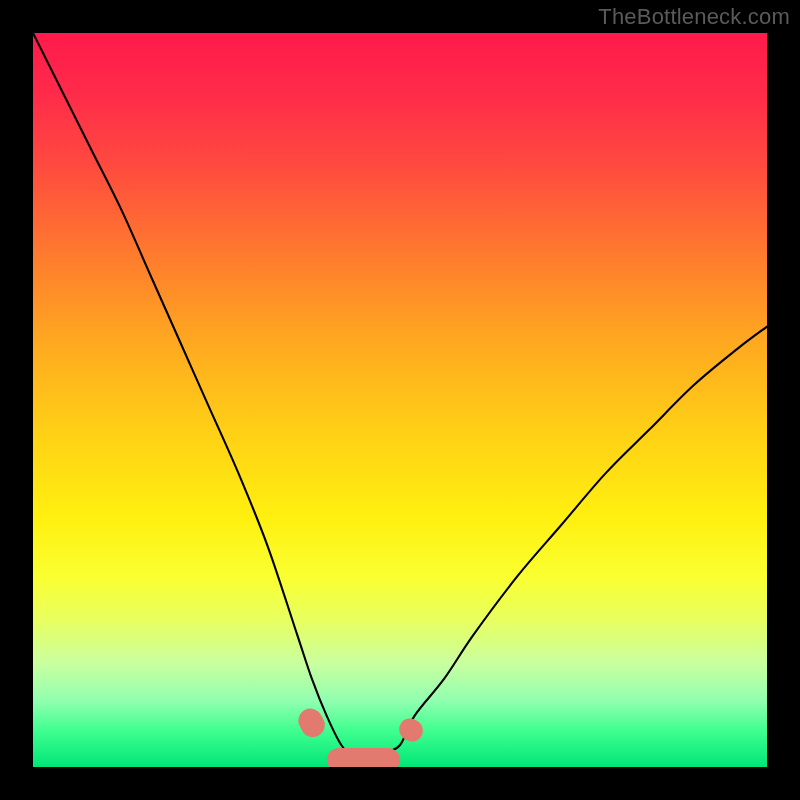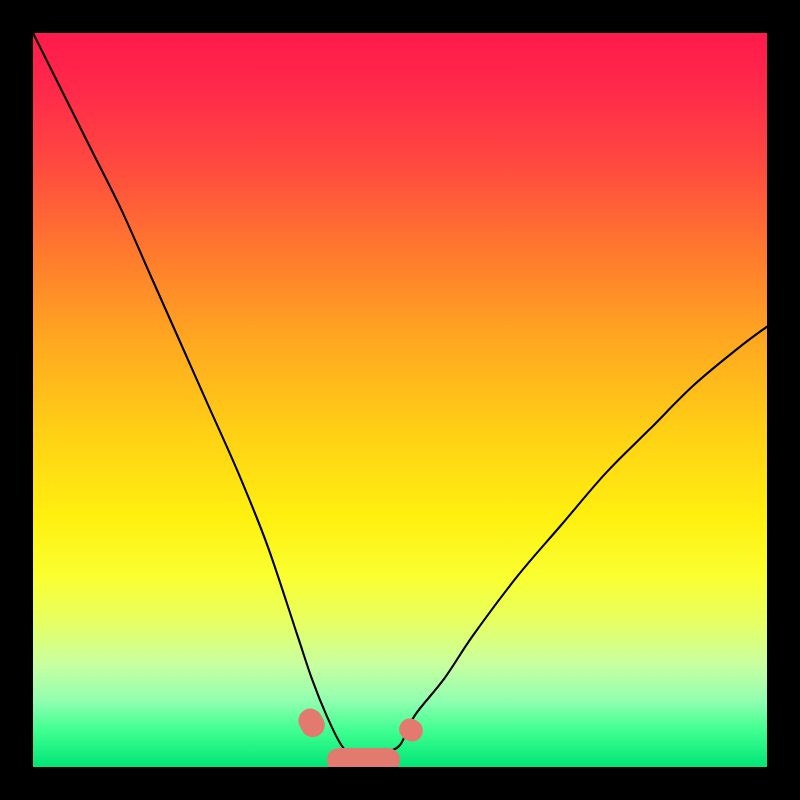--- a/index.html
+++ b/index.html
@@ -63,13 +63,14 @@
     <svg class="curve-svg" id="curveSvg" viewBox="0 0 734 734" preserveAspectRatio="none">
       <path id="curvePath" d="M 0 0 C 4.8933333333333335 9.78666666666667, 19.57333333333333 39.14666666666669, 29.36 58.72000000000003 C 39.14666666666667 78.29333333333336, 48.93333333333333 97.86666666666673, 58.72 117.44000000000005 C 68.50666666666666 137.01333333333338, 78.29333333333334 155.36333333333332, 88.08 176.15999999999997 C 97.86666666666666 196.95666666666662, 107.65333333333334 220.19999999999996, 117.44 242.21999999999997 C 127.22666666666666 264.24, 137.01333333333335 286.26, 146.8 308.28000000000003 C 156.58666666666667 330.30000000000007, 166.37333333333333 352.32000000000005, 176.16 374.34000000000003 C 185.94666666666666 396.36, 195.73333333333335 417.15666666666664, 205.52 440.4 C 215.30666666666667 463.6433333333333, 225.09333333333333 486.8866666666666, 234.88 513.8 C 244.66666666666666 540.7133333333333, 256.9 579.86, 264.24 601.88 C 271.58000000000004 623.9, 274.0266666666667 632.4633333333333, 278.92 645.92 C 283.81333333333333 659.3766666666667, 288.7066666666667 671.61, 293.6 682.62 C 298.49333333333334 693.63, 303.38666666666666 704.64, 308.28 711.98 C 313.1733333333333 719.32, 318.06666666666666 724.2133333333334, 322.96 726.66 C 327.8533333333333 729.1066666666666, 332.74666666666667 727.8833333333333, 337.64 726.66 C 342.5333333333333 725.4366666666666, 347.4266666666667 721.7666666666667, 352.32 719.32 C 357.2133333333333 716.8733333333334, 362.1066666666667 718.0966666666667, 367 711.98 C 371.8933333333333 705.8633333333333, 374.34000000000003 693.63, 381.68 682.62 C 389.02 671.61, 401.25333333333333 659.3766666666667, 411.04 645.92 C 420.8266666666667 632.4633333333333, 428.16666666666663 619.0066666666667, 440.4 601.88 C 452.6333333333333 584.7533333333333, 469.76 561.51, 484.44 543.16 C 499.12 524.81, 513.8000000000001 508.90666666666664, 528.48 491.78 C 543.16 474.6533333333333, 557.84 456.3033333333333, 572.52 440.4 C 587.1999999999999 424.49666666666667, 601.8799999999999 411.04, 616.56 396.36 C 631.24 381.68, 645.9200000000001 365.77666666666664, 660.6 352.32 C 675.28 338.86333333333334, 692.4066666666666 325.40666666666675, 704.64 315.62000000000006 C 716.8733333333333 305.83333333333337, 729.1066666666667 297.27000000000004, 734 293.6" fill="none" stroke="#000" stroke-width="2.1" stroke-linecap="round"></path>
     </svg>
 
     <div class="marker" id="mk-left" style="left: 264.24px; top: 677.96px; width: 29.36px; height: 24px; transform-origin: center center; transform: rotate(62deg);"></div>
     <div class="marker" id="mk-flat" style="left: 293.6px; top: 714.66px; width: 73.4px; height: 24px;"></div>
     <div class="marker" id="mk-right" style="left: 367px; top: 685.3px; width: 22.02px; height: 24px; transform-origin: center center; transform: rotate(-55deg);"></div>
 
   </div>
 
+  <div class="watermark" id="wm" style="right: 10px; top: 4px;">TheBottleneck.com</div>
 </div>
 
 </body></html>

